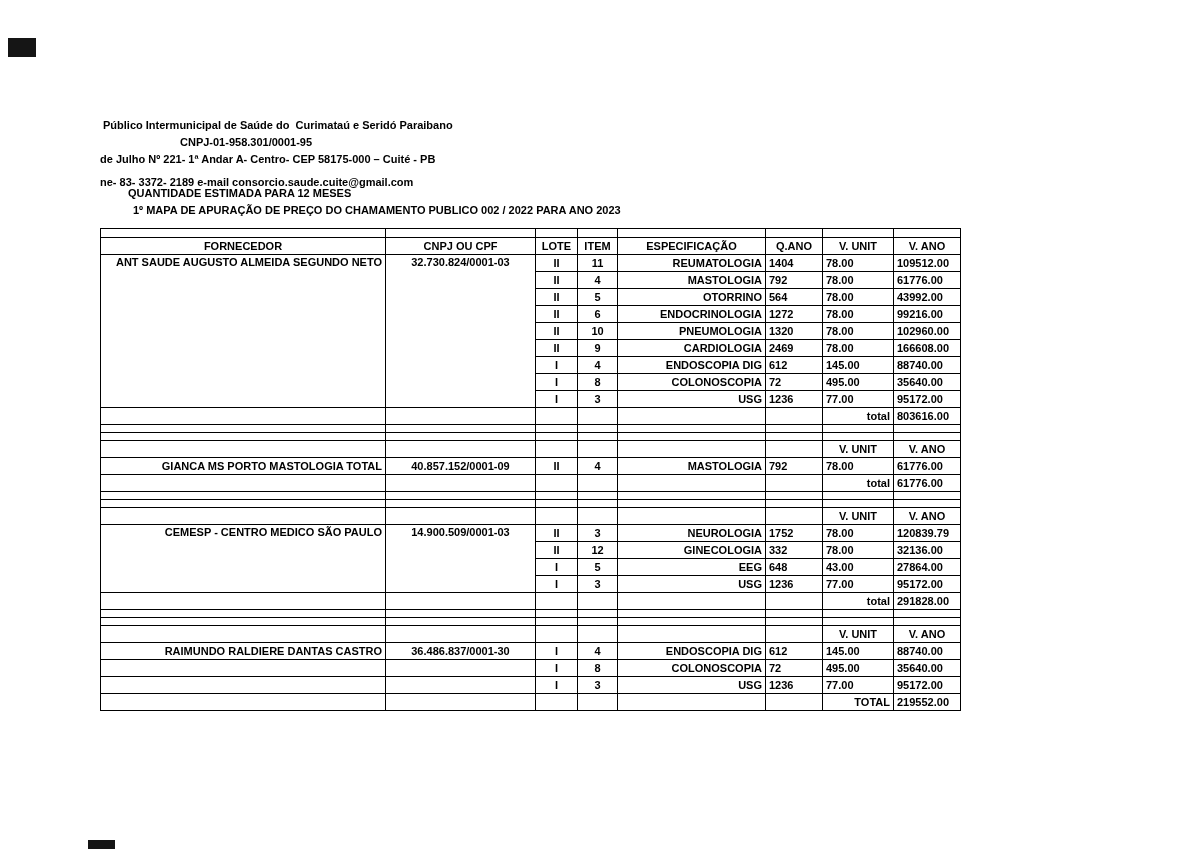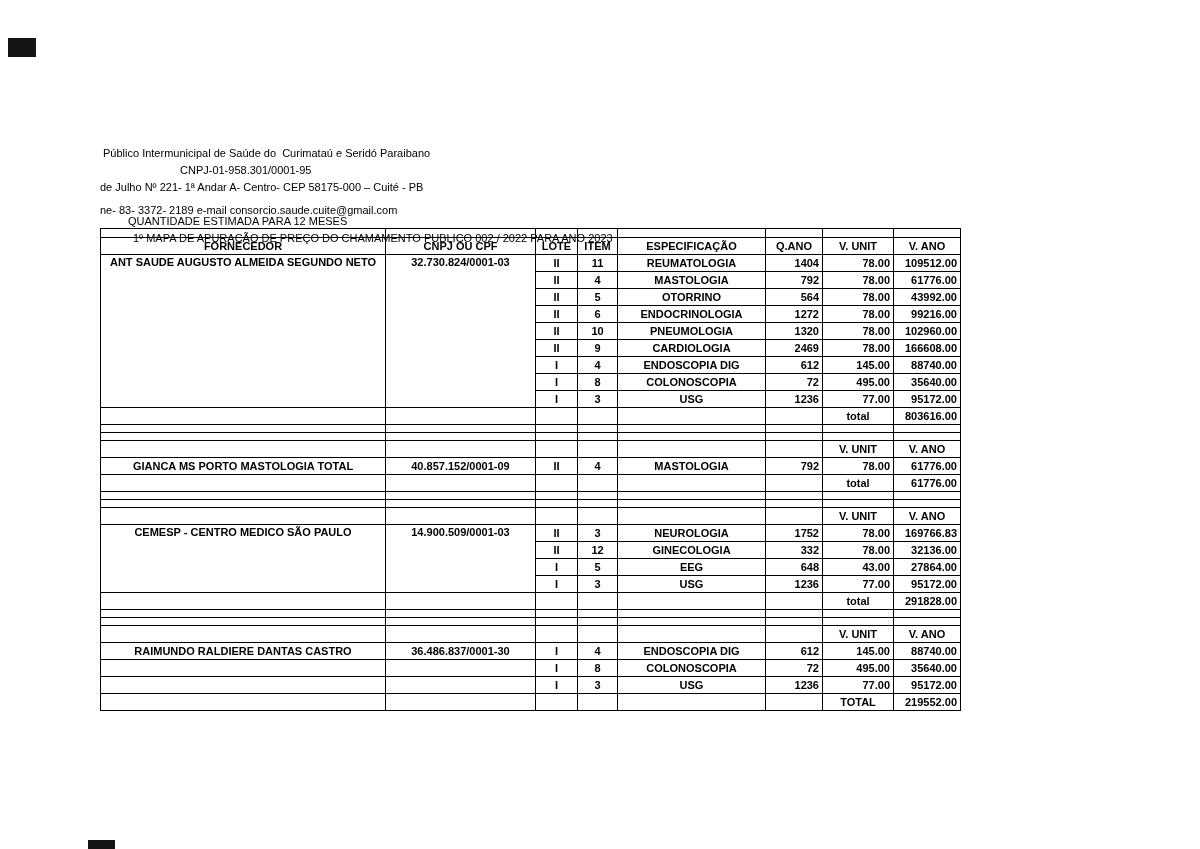--- a/index.html
+++ b/index.html
@@ -1,27 +1,27 @@
 <!DOCTYPE html>
 <html><head>
 <meta charset="utf-8">
 <style>
   * { margin:0; padding:0; box-sizing:border-box; }
   html,body { width:1200px; height:849px; background:#ffffff; font-family:"Liberation Sans", sans-serif; position:relative; overflow:hidden; }
-  .hdr-line { position:absolute; font-size:11px; font-weight:normal; color:#000; white-space:pre;margin-top:28px; }
+  .hdr-line { position:absolute; font-size:11px; font-weight:bold; color:#000; white-space:pre; }
   #h0{top:119px;left:103px} #h1{top:136px;left:180px} #h2{top:153px;left:100px}
   #h3{top:176px;left:100px} #h4{top:187px;left:128px} #h5{top:204px;left:133px}
   .sq-top{position:absolute;left:8px;top:38px;width:28px;height:19px;background:#151515;}
   .sq-bottom{position:absolute;left:88px;top:840px;width:27px;height:9px;background:#151515;}
   table.grid{position:absolute;left:100px;top:228px;border-collapse:collapse;table-layout:fixed;width:860px;}
   .grid td{border:1px solid #000;font-size:11px;font-weight:bold;color:#000;padding:0 3px;overflow:hidden;white-space:nowrap;vertical-align:middle;}
   .grid tr.r{height:17px;margin-top:43px;}
   .grid tr.sp td{height:8px;padding:0;line-height:0;}
   .grid tr.sp10 td{height:9px;padding:0;line-height:0;}
-  .c{text-align:center}.l{text-align:center}.rr{text-align:right}
+  .c{text-align:center}.l{text-align:right}.rr{text-align:left}
   td.vtop{vertical-align:top;padding-top:1px;}
   col.w0{width:285px}col.w1{width:150px}col.w2{width:42px}col.w3{width:40px}
   col.w4{width:148px}col.w5{width:57px}col.w6{width:71px}col.w7{width:67px}
 </style>
 </head>
 <body>
 
 <div class="sq-top"></div>
 <div class="sq-bottom"></div>
 
@@ -236,21 +236,21 @@
   </tr>
 
   <tr class="r">
     <td class="l vtop" rowspan="4">CEMESP - CENTRO MEDICO SÃO PAULO</td>
     <td class="c vtop" rowspan="4">14.900.509/0001-03</td>
     <td class="c">II</td>
     <td class="c">3</td>
     <td class="l">NEUROLOGIA</td>
     <td class="rr">1752</td>
     <td class="rr">78.00</td>
-    <td class="rr">169766.83</td>
+    <td class="rr">120839.79</td>
   </tr>
   <tr class="r">
     <td class="c">II</td>
     <td class="c">12</td>
     <td class="l">GINECOLOGIA</td>
     <td class="rr">332</td>
     <td class="rr">78.00</td>
     <td class="rr">32136.00</td>
   </tr>
   <tr class="r">

